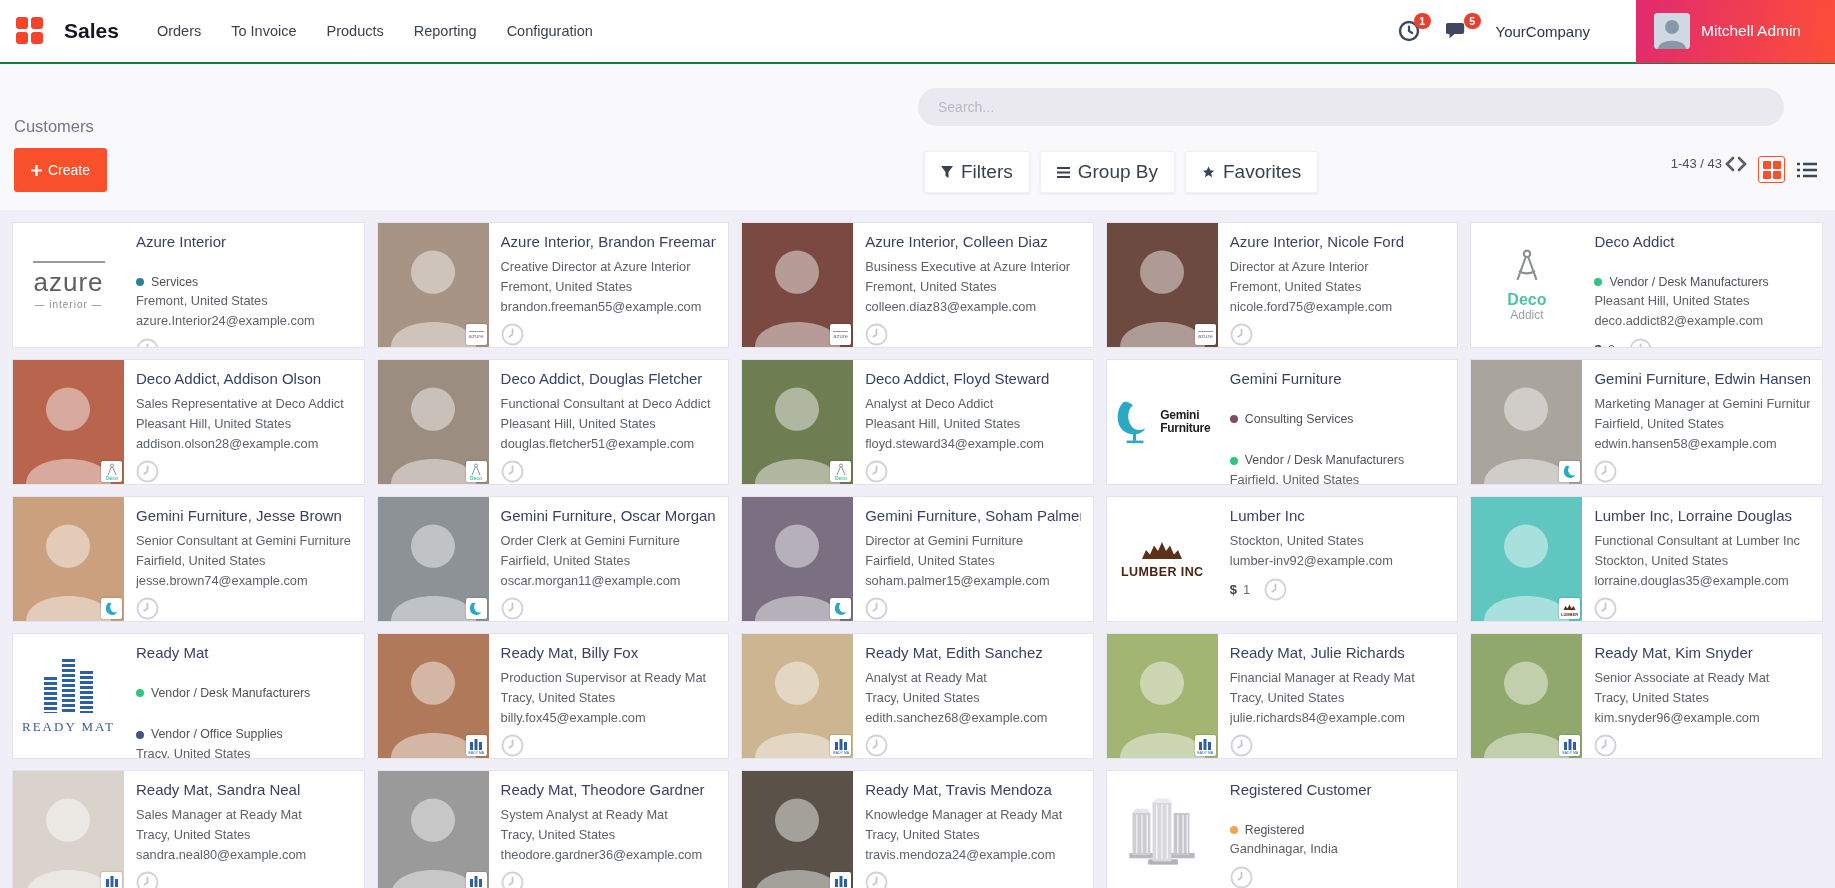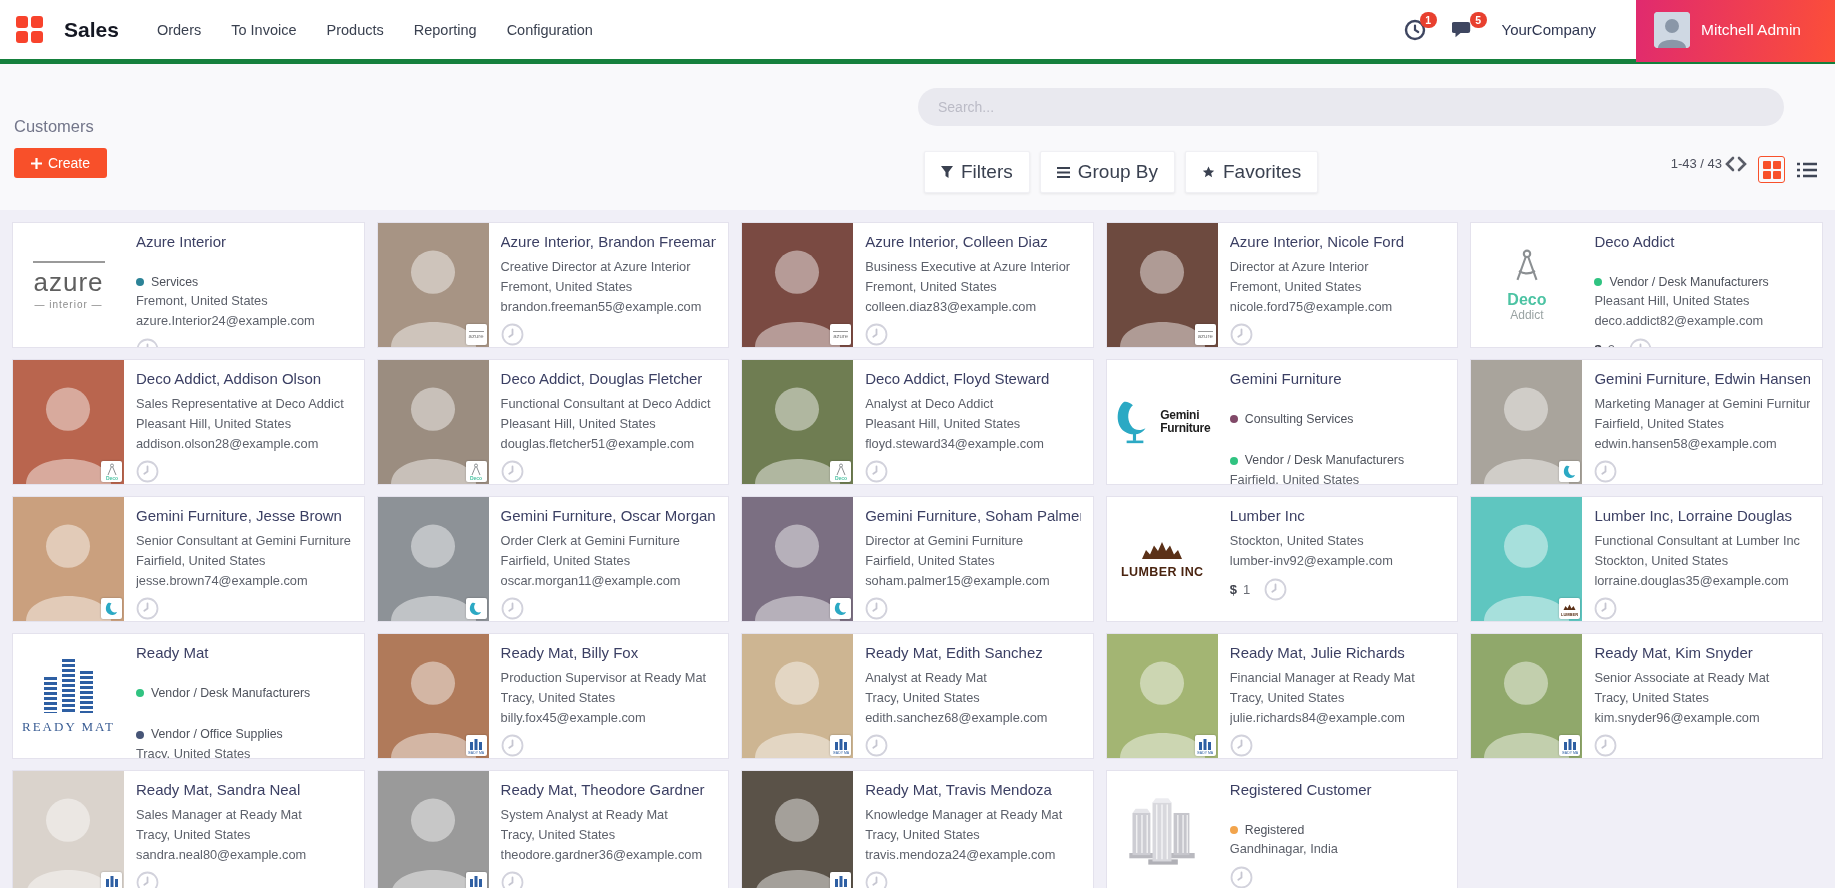--- a/index.html
+++ b/index.html
@@ -1,43 +1,43 @@
 <!DOCTYPE html>
 <html><head>
 <meta charset="utf-8">
 <style>
   * { box-sizing: border-box; margin: 0; padding: 0; }
   html,body { width:1835px; height:888px; overflow:hidden; }
   body { font-family:"Liberation Sans", sans-serif; background:#f0eff7; }
 
   
-  .navbar { height:64px; background:#fff; display:flex; align-items:center; border-bottom:5px solid #15803d; }
+  .navbar { height:64px; background:#fff; display:flex; align-items:center; border-bottom:2px solid #15803d; }
   .apps-icon { margin-left:16px; width:28px; height:28px; display:grid; grid-template-columns:12px 12px; grid-template-rows:12px 12px; gap:3px; cursor:pointer; }
   .apps-icon span { background:#f8432c; border-radius:3px; }
   .brand { font-size:21px; font-weight:700; color:#141722; margin:0 38px 0 20px; }
   .menu { display:flex; gap:30px; font-size:14.5px; color:#3a4150; }
   .menu-item { cursor:pointer; }
   .nav-right { margin-left:auto; display:flex; align-items:center; gap:26px; }
   .nav-icon { position:relative; cursor:pointer; display:flex; }
   .nav-badge { position:absolute; top:-7px; right:-11px; background:#e8402f; color:#fff; font-size:10.5px; font-weight:700; border-radius:9px; padding:2px 5.5px; }
   .company-name { font-size:15px; color:#2e3550; cursor:pointer; }
-  .user-block { display:flex; align-items:center; gap:11px; height:64px; padding:0 34px 0 18px; margin-left:14px;
+  .user-block { display:flex; align-items:center; gap:11px; height:64px; padding:0 34px 0 18px; margin-left:20px;
                 background:linear-gradient(100deg,#e02a6f,#fc4f38); color:#fff; font-size:15.5px; cursor:pointer; }
   .avatar { width:36px; height:36px; border-radius:4px; background:#cfd8e3; overflow:hidden; flex:none; }
 
   
   .control-panel { background:#f9f9fb; padding:13px 14px 16px; }
   .cp-top { display:flex; align-items:center; }
   .page-title { font-size:16.5px; color:#73768a;margin-top:40px; }
   .search-input { margin-left:auto; margin-right:37px; width:866px; height:38px; border:none; outline:none;
                   border-radius:19px; background:#e9e9ef; padding:0 20px; font-size:14px; color:#4a4d5c;
                   font-family:"Liberation Sans",sans-serif; }
   .search-input::placeholder { color:#bbbbc6; }
   .cp-bottom { position:relative; height:46px; margin-top:12px; }
-  .create-btn { position:absolute; left:0; top:0; height:30px; padding:8px 17px; background:#f8502a; color:#fff;
+  .create-btn { position:absolute; left:0; top:0; height:44px; padding:8px 17px; background:#f8502a; color:#fff;
                 border:none; border-radius:3px; font-size:14px; cursor:pointer; display:flex; align-items:center; gap:6px;
                 font-family:"Liberation Sans",sans-serif; }
   .fgf { position:absolute; left:910px; top:3px; display:flex; gap:10px; }
   .tool-btn { background:#fff; border:1px solid #f0f0f4; box-shadow:0 1px 3px rgba(0,0,0,.08); border-radius:2px;
               padding:9px 16px; font-size:19px; color:#3a4150; display:flex; align-items:center; gap:8px; cursor:pointer;
               font-family:"Liberation Sans",sans-serif; }
   .pager { position:absolute; right:4px; top:8px; display:flex; align-items:flex-start; gap:2px; }
   .pager-text { font-size:13px; color:#4c4f5c; }
   .pg-arrow { cursor:pointer; display:flex; }
   .view-switch { display:flex; gap:12px; margin-left:8px; align-items:center; }

